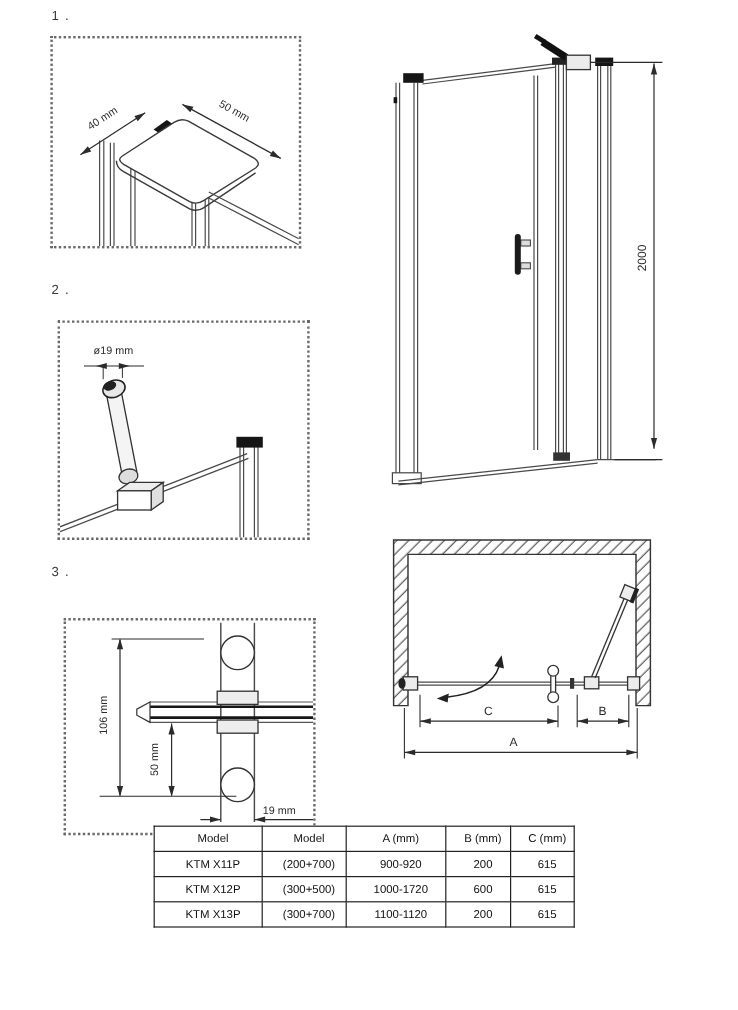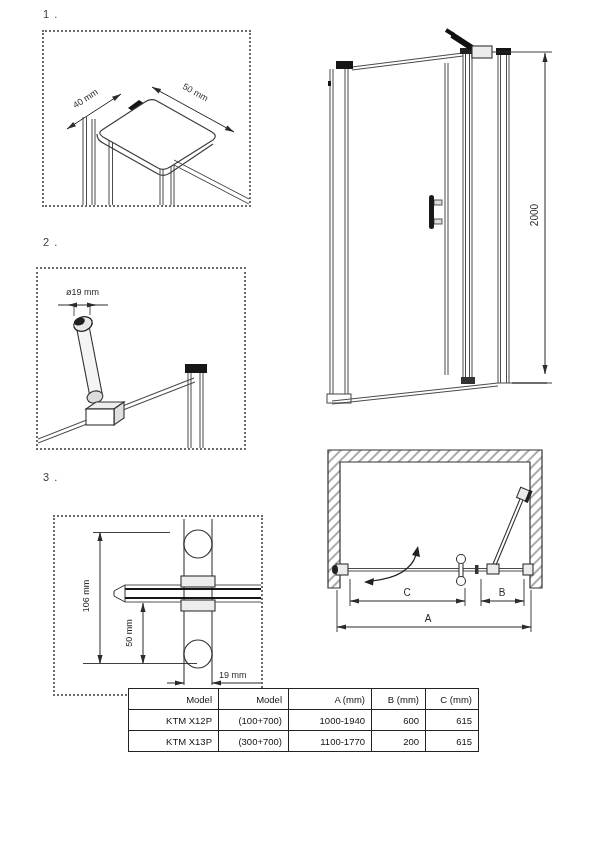--- a/index.html
+++ b/index.html
@@ -6,21 +6,21 @@
   #page{position:relative;width:615px;height:842px;background:#fff;
         font-family:"Liberation Sans",sans-serif;color:#222;overflow:hidden;}
   .detail-label{position:absolute;font-size:11px;color:#3a3a3a;letter-spacing:1px;}
   .dotted-box{position:absolute;border:2px dotted #6a6a6a;box-sizing:border-box;background:#fff;}
   .dotted-box svg{display:block;}
   svg text{font-family:"Liberation Sans",sans-serif;fill:#2b2b2b;}
   .dim-text{font-size:9px;}
   .dim-text-lg{font-size:10px;}
   table.spec{position:absolute;left:128px;top:688px;border-collapse:collapse;background:#fff;}
   table.spec th,table.spec td{border:1.5px solid #222;font-size:9.5px;font-weight:normal;
-        color:#111;text-align:right;padding:0 6px 0 14px;height:20px;white-space:nowrap;}
+        color:#111;text-align:center;padding:0 6px 0 14px;height:20px;white-space:nowrap;}
   table.spec th{font-weight:normal;}
   col.c-model{width:90px}col.c-size{width:70px}col.c-a{width:83px}col.c-b{width:54px}col.c-c{width:53px}
 </style>
 </head>
 <body>
 
 <div id="page">
 
   <span class="detail-label" style="left:43px;top:8px">1 .</span>
   <div class="dotted-box" style="left:42px;top:30px;width:209px;height:177px">
@@ -55,21 +55,21 @@
       <g>
         <line x1="108" y1="55" x2="190" y2="100" stroke="#2b2b2b" stroke-width="1"></line>
         <polygon points="108,55 114.6,61.6 117.2,57" fill="#2b2b2b"></polygon>
         <polygon points="190,100 180.8,98 183.4,93.4" fill="#2b2b2b"></polygon>
         <text class="dim-text" x="150" y="63" text-anchor="middle" transform="rotate(29 150 63)">50 mm</text>
       </g>
     </svg>
   </div>
 
   <span class="detail-label" style="left:43px;top:236px">2 .</span>
-  <div class="dotted-box" style="left:36px;top:267px;width:210px;height:183px">
+  <div class="dotted-box" style="left:48px;top:267px;width:210px;height:183px">
     <svg width="206" height="179" viewBox="0 0 206 179">
       <g>
         <text class="dim-text" x="28" y="26">ø19 mm</text>
         <line x1="20" y1="36" x2="70" y2="36" stroke="#2b2b2b" stroke-width="1"></line>
         <polygon points="30,36 39,33.6 39,38.4" fill="#2b2b2b"></polygon>
         <polygon points="58,36 49,33.6 49,38.4" fill="#2b2b2b"></polygon>
         <line x1="36" y1="36" x2="36" y2="47" stroke="#2b2b2b" stroke-width="0.8"></line>
         <line x1="52" y1="36" x2="52" y2="46" stroke="#2b2b2b" stroke-width="0.8"></line>
       </g>
       <g>
@@ -277,29 +277,36 @@
       <tr>
         <th>Model</th>
         <th>Model</th>
         <th>A (mm)</th>
         <th>B (mm)</th>
         <th>C (mm)</th>
       </tr>
     </thead>
     <tbody>
       <tr>
+        <td>KTM X11P</td>
+        <td>(200+700)</td>
+        <td>900-920</td>
+        <td>200</td>
+        <td>615</td>
+      </tr>
+      <tr>
         <td>KTM X12P</td>
-        <td>(100+700)</td>
-        <td>1000-1940</td>
+        <td>(300+500)</td>
+        <td>1000-1720</td>
         <td>600</td>
         <td>615</td>
       </tr>
       <tr>
         <td>KTM X13P</td>
         <td>(300+700)</td>
-        <td>1100-1770</td>
+        <td>1100-1120</td>
         <td>200</td>
         <td>615</td>
       </tr>
     </tbody>
   </table>
 
 </div>
 
 </body></html>

